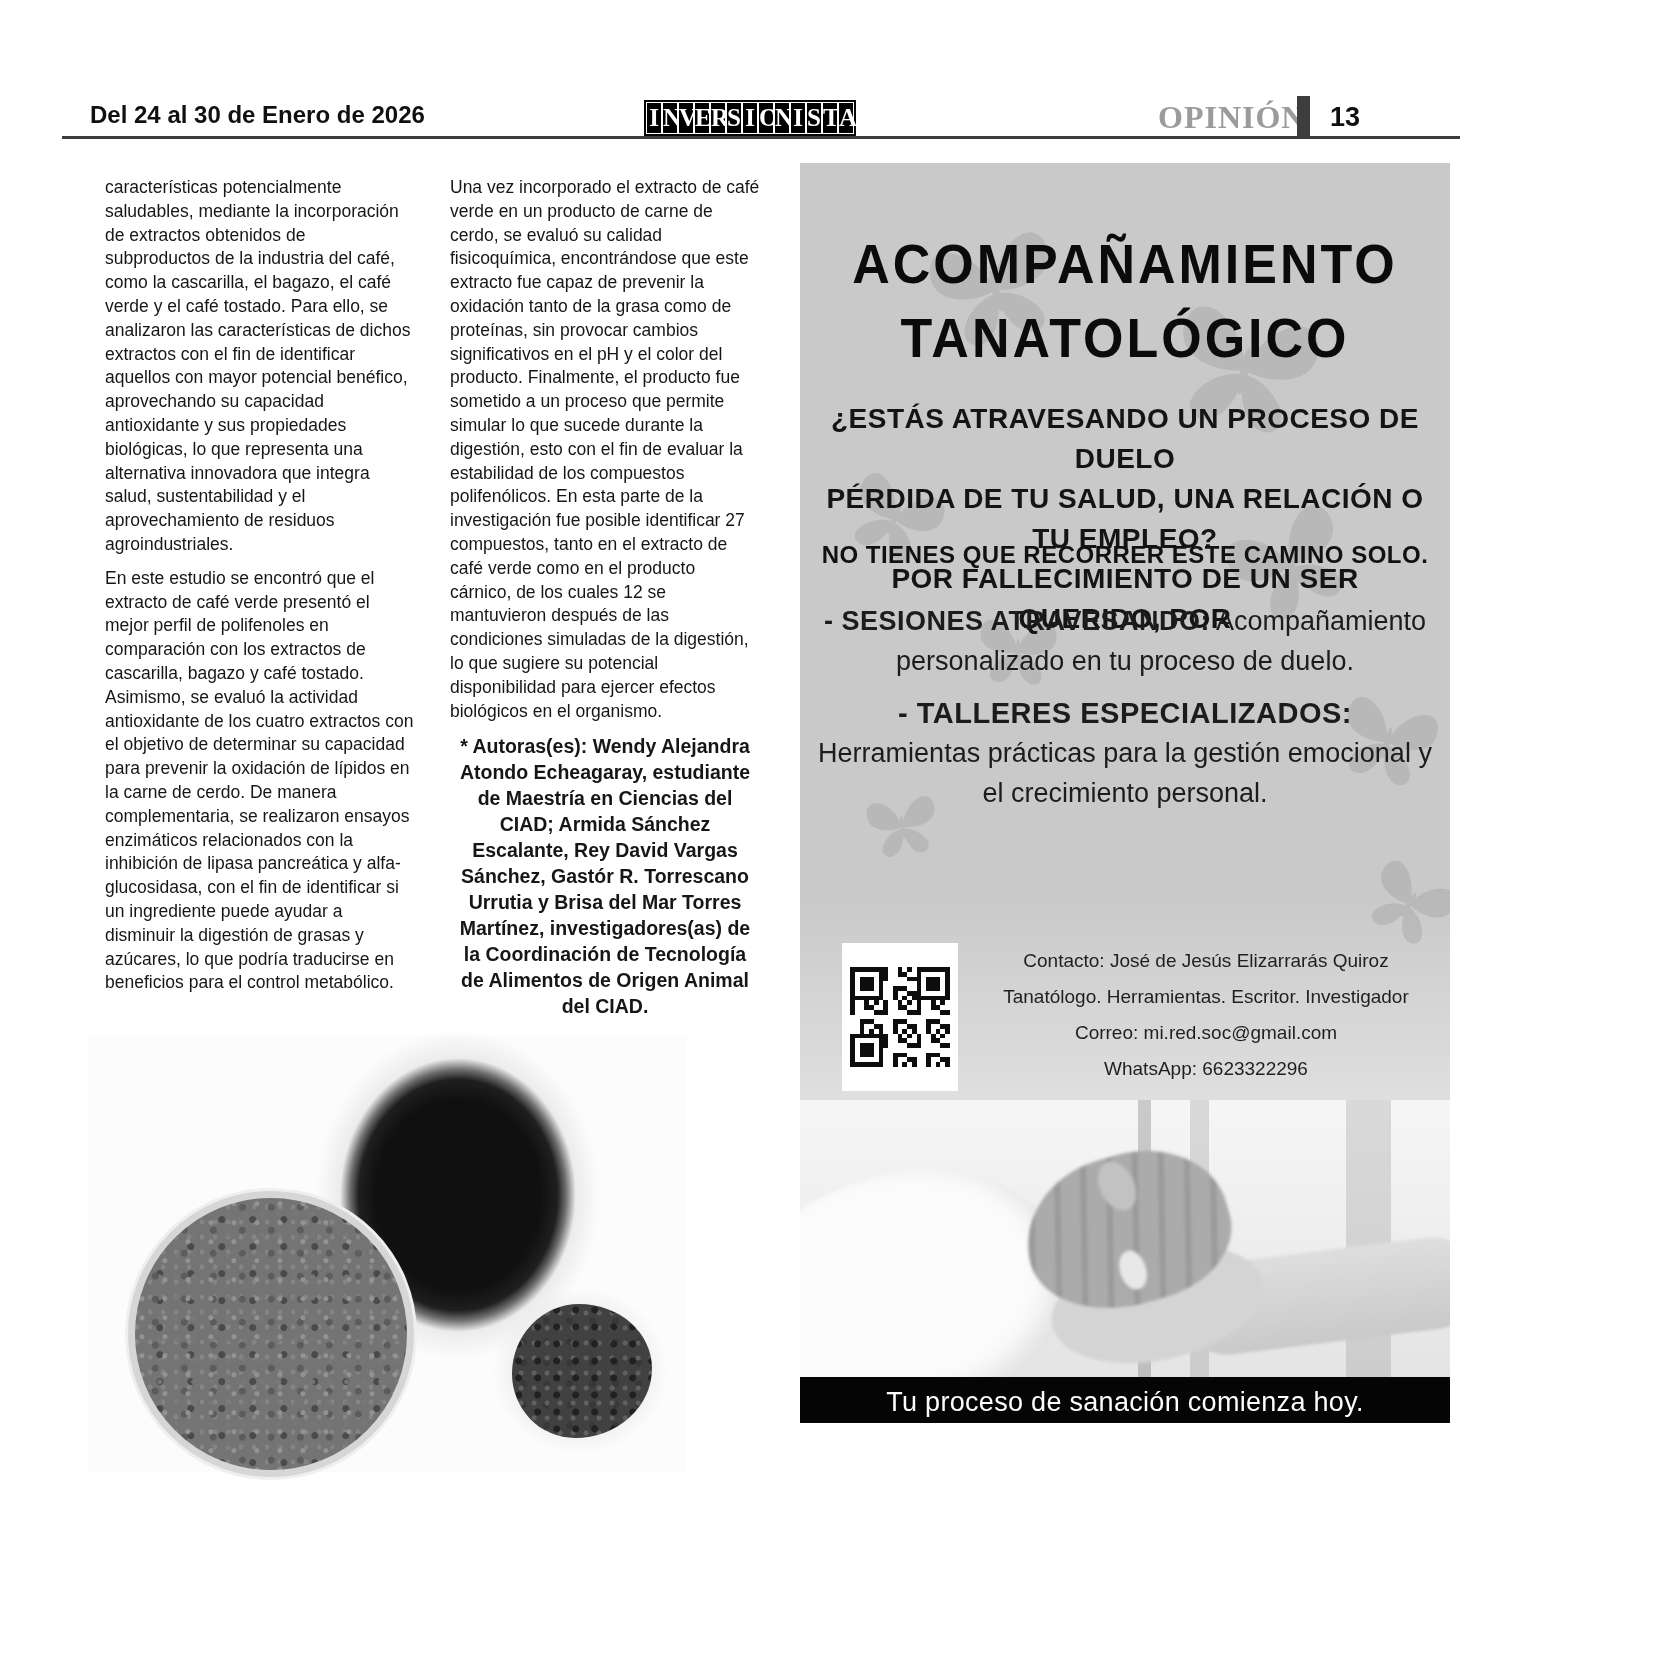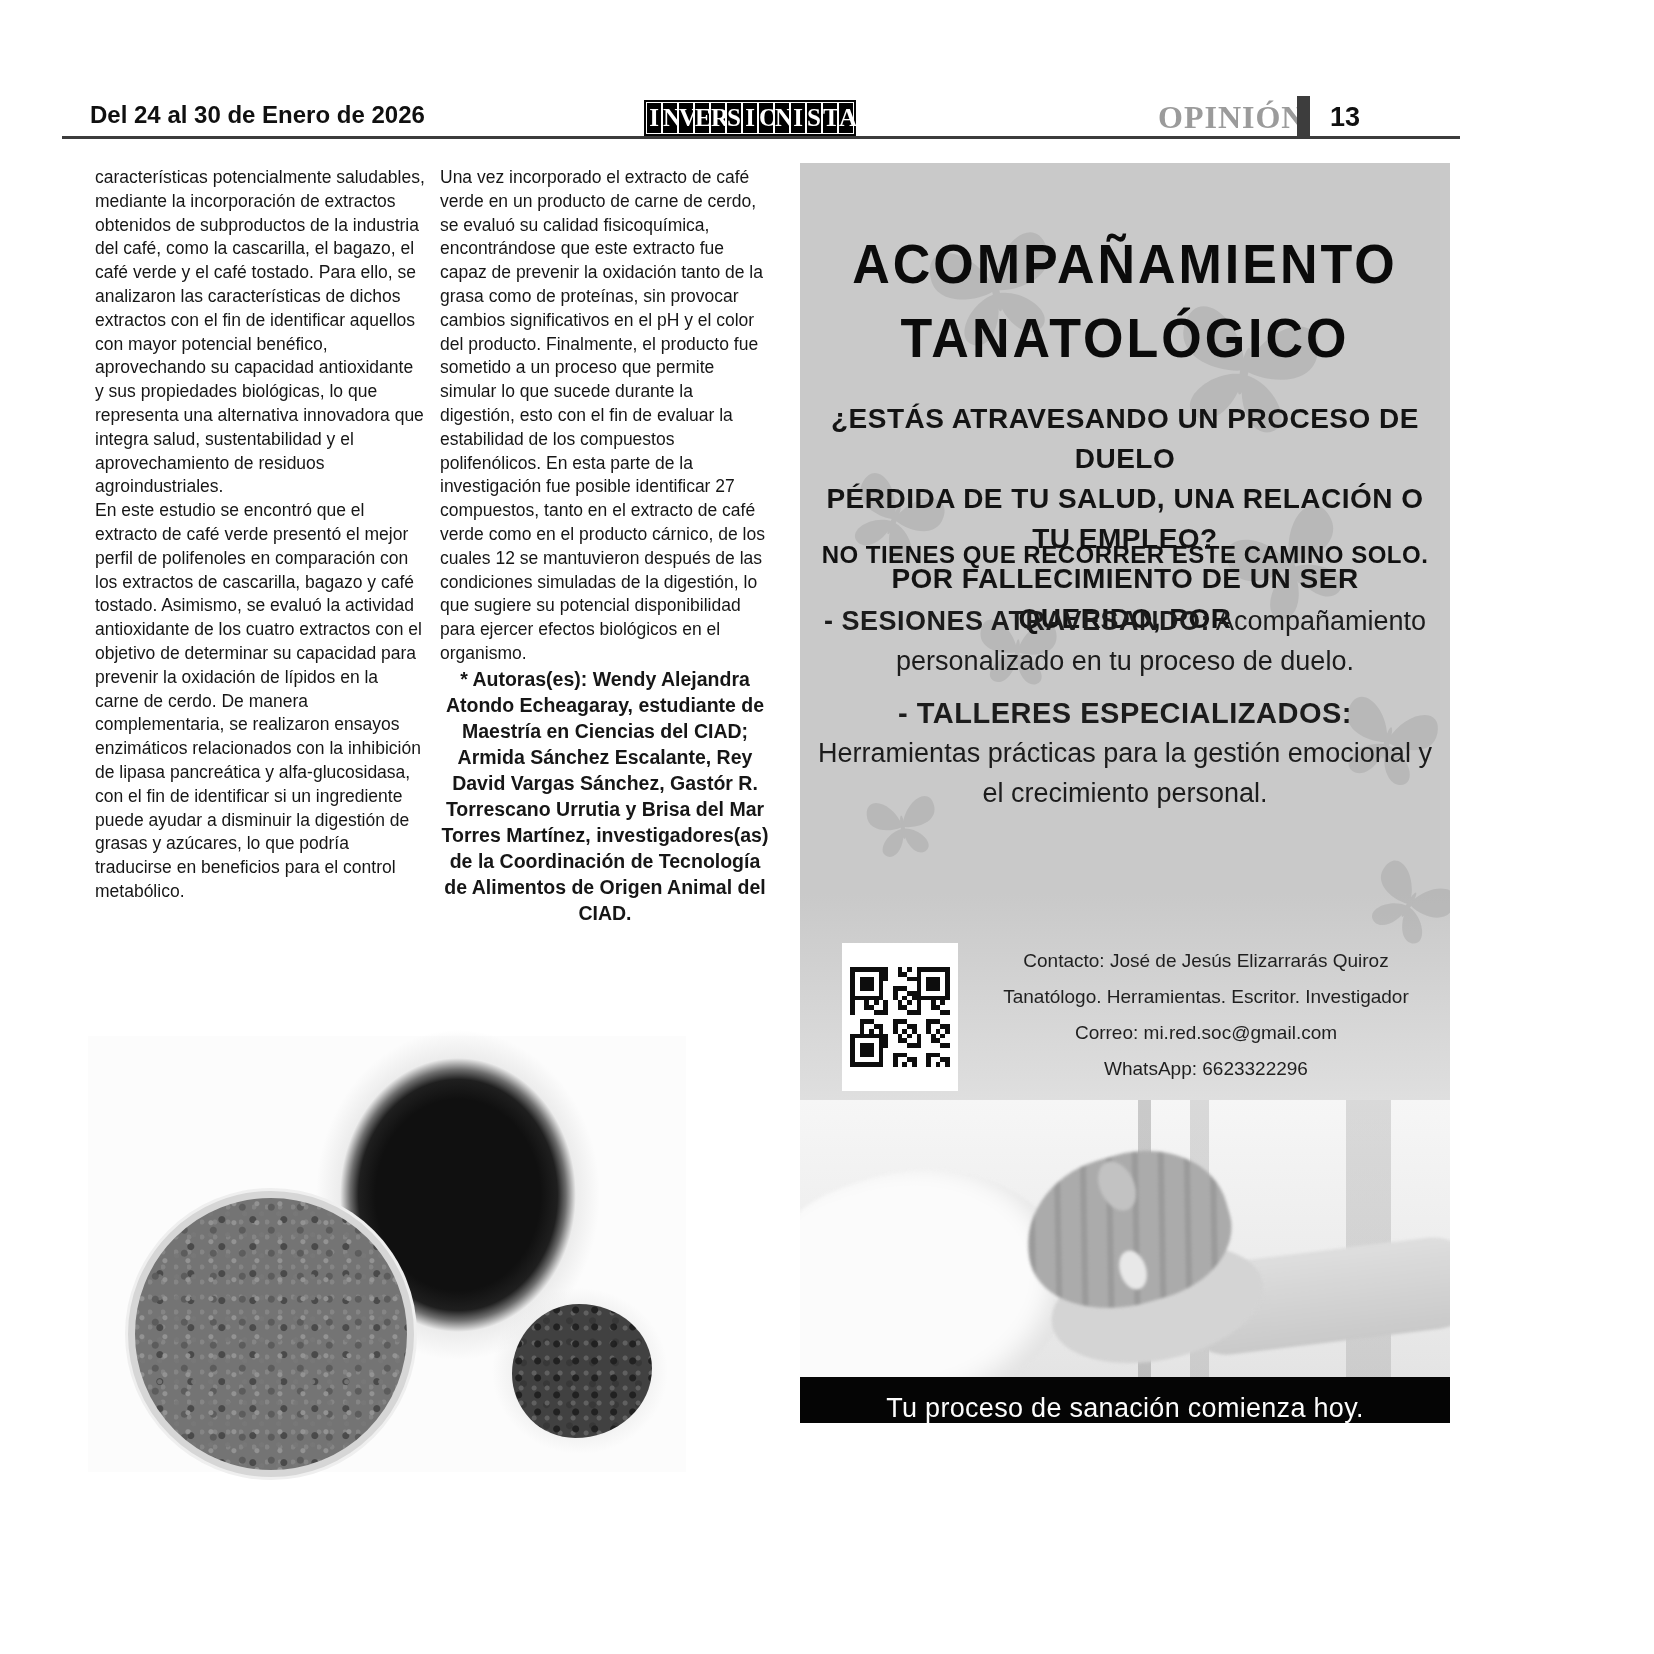--- a/index.html
+++ b/index.html
@@ -15,21 +15,21 @@
   .masthead .tile{display:inline-block;background:#000;border:1px solid #fff;color:#fff;
             font-family:"Liberation Serif",serif;font-weight:bold;font-size:25px;line-height:30px;
             width:14px;text-align:center;}
   .hdr-section{position:absolute;left:1158px;top:99px;font-family:"Liberation Serif",serif;
             font-weight:bold;font-size:32px;color:#9b9b9b;letter-spacing:1px;}
   .hdr-bar{position:absolute;left:1297px;top:96px;width:13px;height:42px;background:#3d3d3d;}
   .hdr-page{position:absolute;left:1330px;top:102px;font-size:27px;font-weight:bold;color:#101010;}
 
   
   .col{position:absolute;top:166px;width:330px;font-size:17.5px;line-height:23.8px;color:#161616;}
-  .col p{margin:0;}
+  .col p{margin:10px;}
   .col1{left:95px;}
   .col2{left:440px;}
   .authors{margin-top:40px;font-weight:bold;text-align:center;font-size:19.5px;line-height:26px;}
 
   
   .lab{position:absolute;left:88px;top:1036px;width:598px;height:436px;background:#fcfcfc;}
   .bowl-halo{position:absolute;left:228px;top:-6px;width:284px;height:330px;border-radius:50%;
      background:radial-gradient(closest-side,#101010 0%,#101010 58%,#1f1f1f 70%,#6e6e6e 76%,
                 #ececec 83%,rgba(236,236,236,0) 100%);}
   .dish{position:absolute;left:40px;top:155px;width:272px;height:272px;border-radius:50%;
@@ -89,21 +89,21 @@
   .hand-under{left:250px;top:148px;width:215px;height:112px;border-radius:50%;
       background:#d4d4d4;transform:rotate(-12deg);}
   .hand-top{left:225px;top:55px;width:205px;height:150px;transform:rotate(-16deg);
       border-radius:50% 50% 45% 55% / 60% 55% 45% 50%;
       background:repeating-linear-gradient(105deg,#ababab 0 20px,#9a9a9a 20px 26px);}
   .thumb{left:300px;top:60px;width:34px;height:52px;border-radius:50%;background:#c2c2c2;
       transform:rotate(-25deg);}
   .nail{left:320px;top:150px;width:26px;height:40px;border-radius:50%;background:#e8e8e8;
       transform:rotate(-18deg);}
   .ad-footer{position:absolute;top:1174px;left:0;width:650px;height:86px;background:#050505;
-      color:#fdfdfd;text-align:center;font-size:27px;line-height:43px;padding-top:10px;
+      color:#fdfdfd;text-align:center;font-size:27px;line-height:43px;padding-top:4px;
       box-sizing:border-box;letter-spacing:.3px;}
 </style>
 </head>
 <body>
 
 <div class="page">
 
   <div class="hdr-date">Del 24 al 30 de Enero de 2026</div>
   <div class="masthead">
       <span class="tile">I</span>

